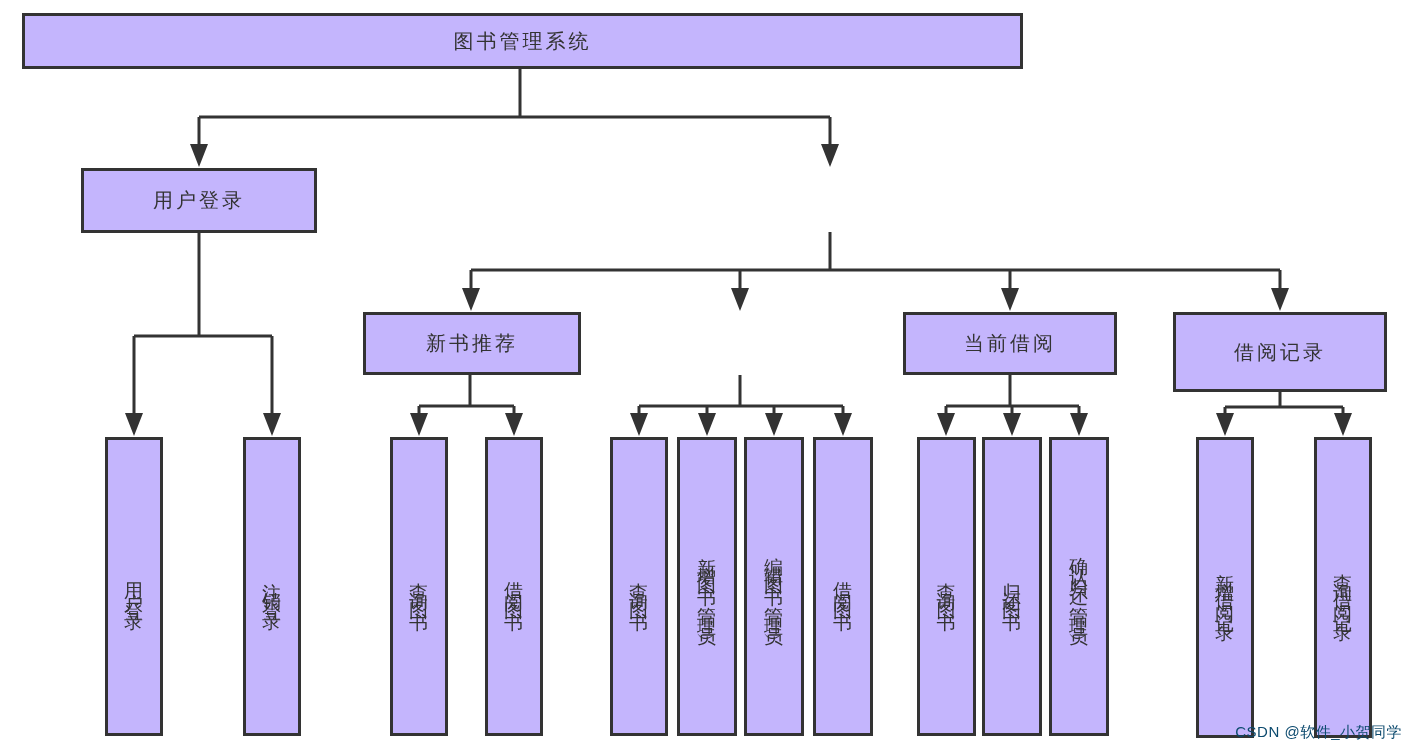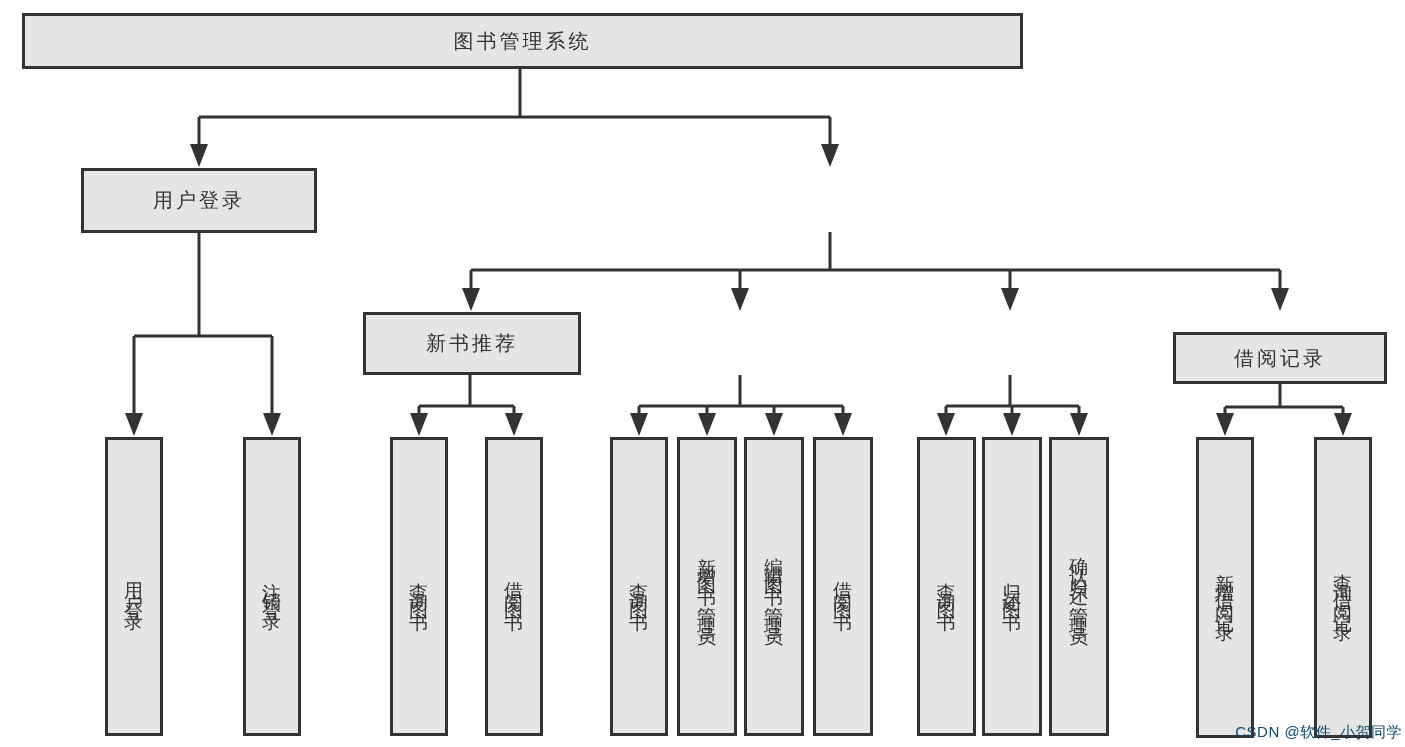--- a/index.html
+++ b/index.html
@@ -2,21 +2,21 @@
 <html><head>
 <meta charset="utf-8">
 <style>
   html,body{margin:0;padding:0;background:#ffffff;}
   .stage{
     position:relative;width:1405px;height:747px;background:#ffffff;
     font-family:"Liberation Sans",sans-serif;color:#333333;overflow:hidden;
   }
   svg.conn{position:absolute;left:0;top:0;z-index:0;}
   .node{
-    position:absolute;box-sizing:border-box;background:#e5e5e5;
+    position:absolute;box-sizing:border-box;background:#c4b5fd;
     border:3px solid #333333;display:flex;align-items:center;justify-content:center;
     z-index:1;
   }
   .node .lbl{font-size:20px;letter-spacing:3px;white-space:nowrap;}
   .node.leaf .vlbl{
     writing-mode:vertical-lr;text-orientation:mixed;
     font-size:19px;letter-spacing:10px;line-height:1;white-space:nowrap;
   }
   .watermark{
     position:absolute;right:3px;bottom:5px;z-index:2;
@@ -69,21 +69,24 @@
     <span class="lbl">图书管理系统</span>
   </div>
 
   <div class="node" style="left:81px;top:168px;width:236px;height:65px">
     <span class="lbl">用户登录</span>
   </div>
 
   <div class="node" style="left:363px;top:312px;width:218px;height:63px">
     <span class="lbl">新书推荐</span>
   </div>
-  <div class="node" style="left:1173px;top:332px;width:214px;height:52px">
+  <div class="node" style="left:903px;top:312px;width:214px;height:63px">
+    <span class="lbl">当前借阅</span>
+  </div>
+  <div class="node" style="left:1173px;top:312px;width:214px;height:80px">
     <span class="lbl">借阅记录</span>
   </div>
 
   <div class="node leaf" style="left:105px;top:437px;width:58px;height:299px">
     <span class="vlbl">用户登录</span>
   </div>
   <div class="node leaf" style="left:243px;top:437px;width:58px;height:299px">
     <span class="vlbl">注销登录</span>
   </div>
 

